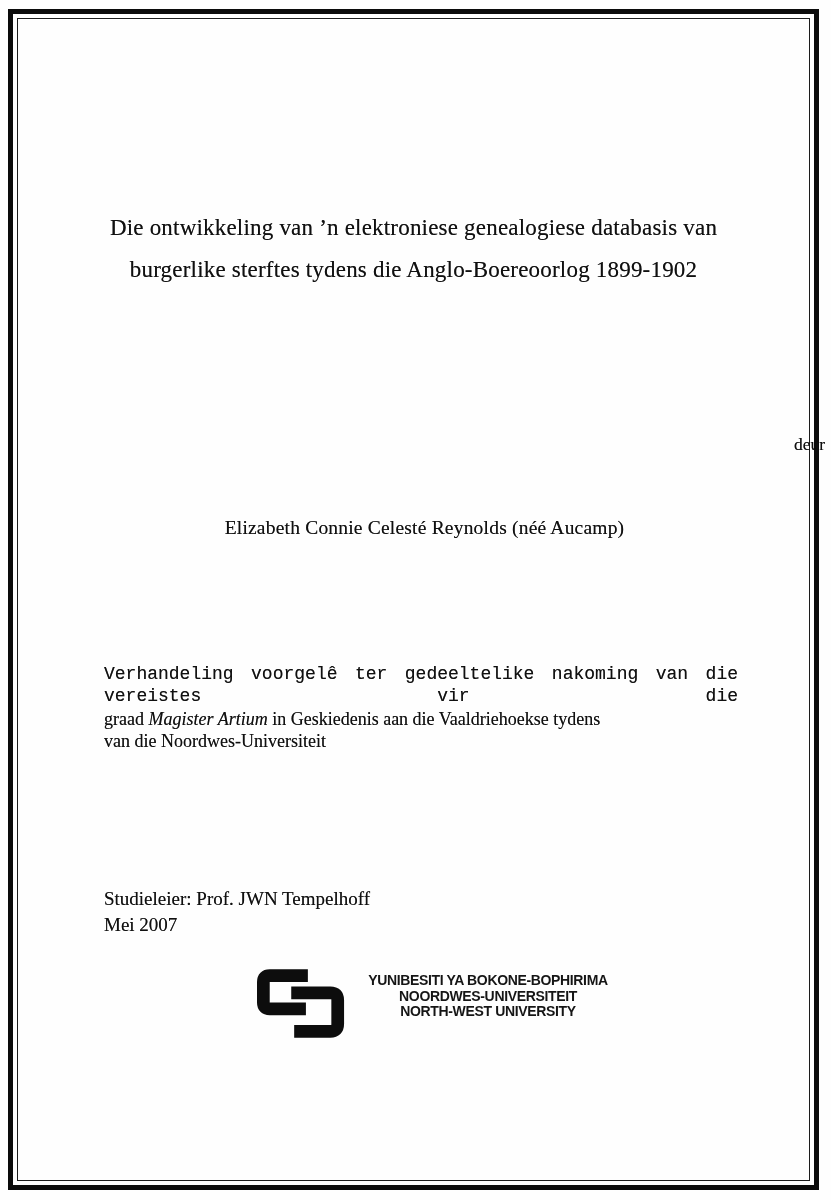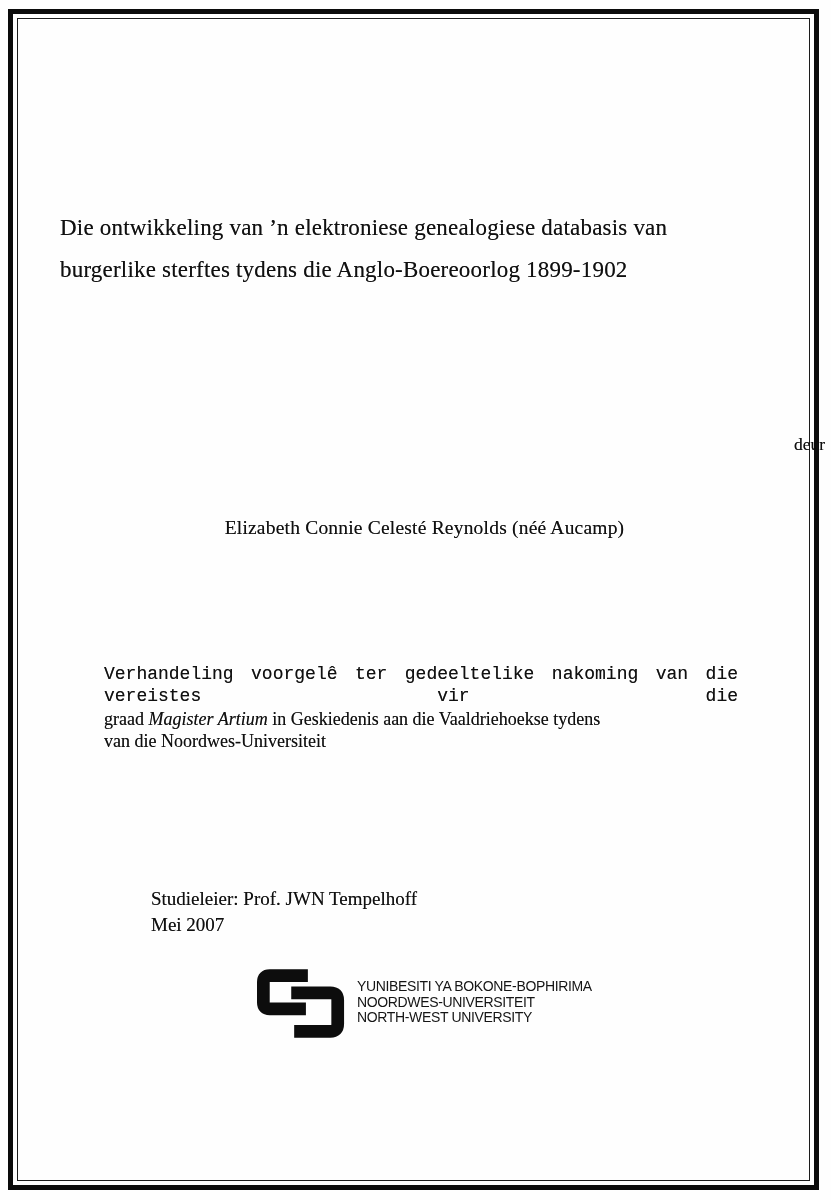--- a/index.html
+++ b/index.html
@@ -21,20 +21,21 @@
     border: 5px solid #0b0b0b;
   }
   .frame-inner {
     position: absolute; top: 18px; left: 17px; right: 21px; bottom: 19px;
     border: 1.5px solid #1c1c1c;
   }
   .txt { text-shadow: 0 0 0.5px rgba(10,10,10,0.55); }
 
   .title-block {
     position: absolute; top: 207px; left: 60px; right: 64px;
+    text-align: center;
     font-size: 23px; line-height: 42px;
     letter-spacing: 0.2px;
   }
   .byline {
     position: absolute; top: 434px; left: 0; right: 6px;
     text-align: right; font-size: 17.5px;
   }
   .author {
     position: absolute; top: 517px; left: 0; right: -18px;
     text-align: center; font-size: 19.5px; letter-spacing: 0.2px;
@@ -44,32 +45,33 @@
     font-size: 18px; line-height: 22.4px;
   }
   .statement .justified {
     text-align: justify;
     text-align-last: justify;
     font-family: Liberation Mono, monospace;
   }
   .statement .italic { font-style: italic; }
   .supervisor-block {
     position: absolute; top: 886px; left: 104px;
-    font-size: 19px; line-height: 25.5px; margin-left: 47px;
+    font-size: 19px; line-height: 25.5px;
   }
   .logo-lockup {
     position: absolute; top: 966px; left: 257px;
     display: flex; align-items: flex-start;
   }
   .logo-mark { display: block; margin-top: 3px; }
   .logo-text {
-    margin-left: 10px; margin-top: 13px;
+    margin-left: 10px; margin-top: 7px;
     width: 262px;
+    text-align: center;
     font-family: "Liberation Sans", "DejaVu Sans", sans-serif;
-    font-weight: 400;
+    font-weight: 700;
     font-size: 14px; line-height: 15.6px;
     letter-spacing: -0.35px;
     color: #151515;
     white-space: nowrap;
   }
 </style>
 </head>
 <body>
 
 <div class="page">

